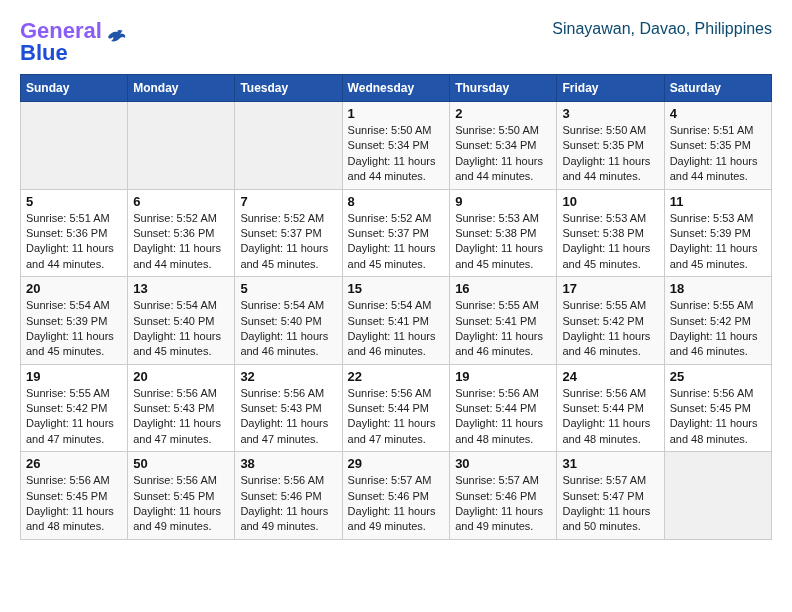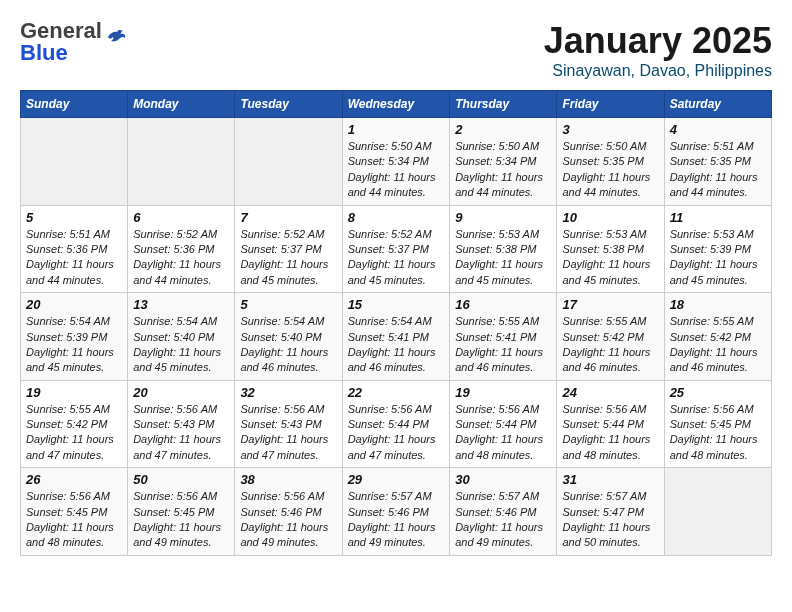--- a/index.html
+++ b/index.html
@@ -20,40 +20,39 @@
       display: flex;
       flex-direction: column;
       align-items: flex-start;
     }
     .logo-text {
       font-size: 22px;
       font-weight: bold;
       color: #1a1a1a;
       line-height: 1;
     }
-    .logo-text span.general { color: #404040; }
+    .logo-text span.general { color: #8b5cf6; }
     .logo-text span.blue { color: #1d4ed8; }
     .title-block {
       text-align: right;
     }
     .title-block h1 {
       font-size: 36px;
       font-weight: bold;
       color: #1a1a1a;
     }
     .title-block h2 {
       font-size: 16px;
       font-weight: normal;
       color: #0c4a6e;
     }
     table {
       width: 100%;
       border-collapse: collapse;
       font-size: 11px;
-      font-style: italic;
     }
     thead tr th {
       background-color: #2255aa;
       color: #fff;
       text-align: left;
       padding: 6px 5px;
       font-size: 12px;
       font-weight: bold;
       border: 1px solid #1a4488;
     }
@@ -92,21 +91,20 @@
       <span class="logo-text">
         <span class="general">General</span><br>
         <span class="blue">Blue</span>
       </span>
       <svg style="margin-left:4px;margin-top:-8px;" width="22" height="18" viewBox="0 0 22 18">
         <path d="M2,8 C4,4 8,2 12,3 C10,1 14,0 17,2 C15,2 16,4 14,5 C18,4 20,6 19,9 C17,7 15,8 13,10 C11,12 8,13 5,12 C7,11 8,9 7,8 C5,10 3,10 2,8 Z" fill="#2255aa"></path>
       </svg>
     </div>
   </div>
   <div class="title-block">
-    <h1>January 2025</h1>
     <h2>Sinayawan, Davao, Philippines</h2>
   </div>
 </div>
 
 <table>
   <thead>
     <tr>
     <th>Sunday</th>
         <th>Monday</th>
         <th>Tuesday</th>

